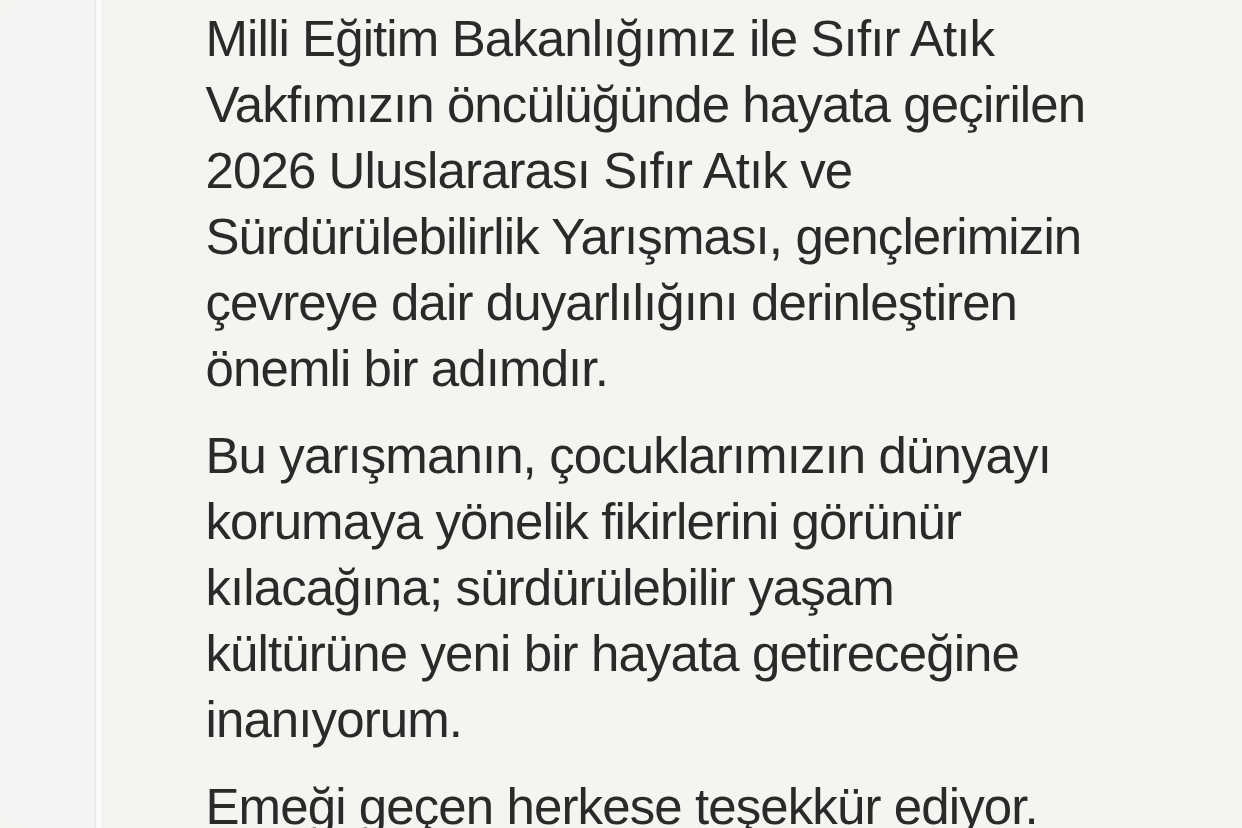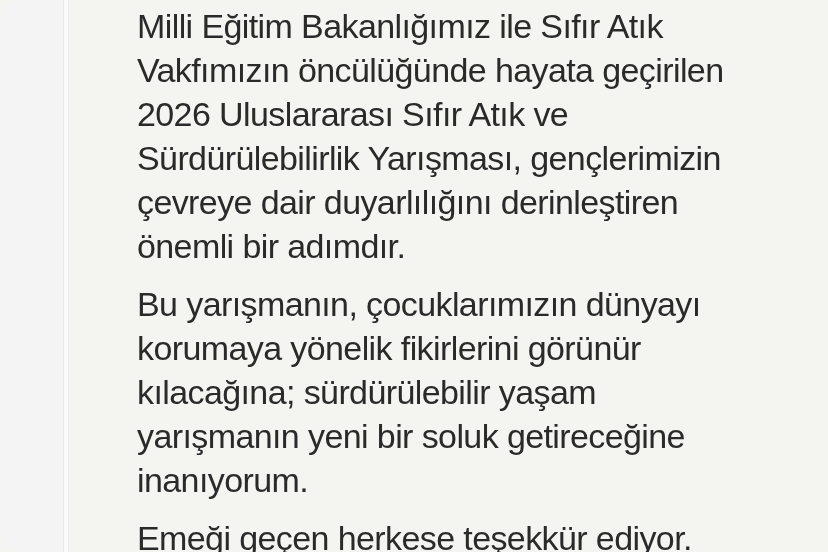--- a/index.html
+++ b/index.html
@@ -63,17 +63,17 @@
   <div class="message-body">
     <p class="para">Milli Eğitim Bakanlığımız ile Sıfır Atık
 Vakfımızın öncülüğünde hayata geçirilen
 2026 Uluslararası Sıfır Atık ve
 Sürdürülebilirlik Yarışması, gençlerimizin
 çevreye dair duyarlılığını derinleştiren
 önemli bir adımdır.</p>
     <p class="para">Bu yarışmanın, çocuklarımızın dünyayı
 korumaya yönelik fikirlerini görünür
 kılacağına; sürdürülebilir yaşam
-yarışmanın yeni bir soluk getireceğine
+kültürüne yeni bir hayata getireceğine
 inanıyorum.</p>
     <p class="para">Emeği geçen herkese teşekkür ediyor.</p>
   </div>
 </div>
 
 </body></html>

